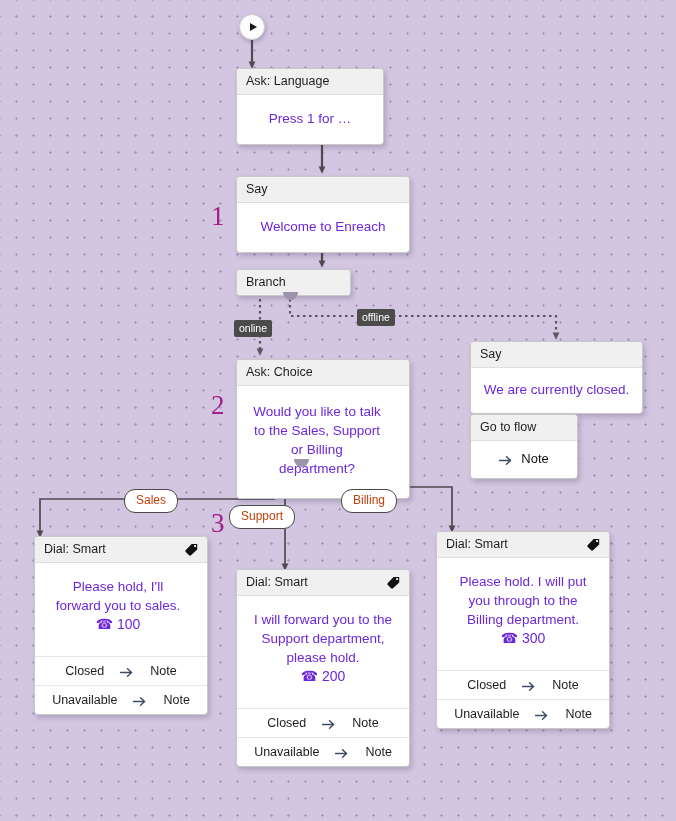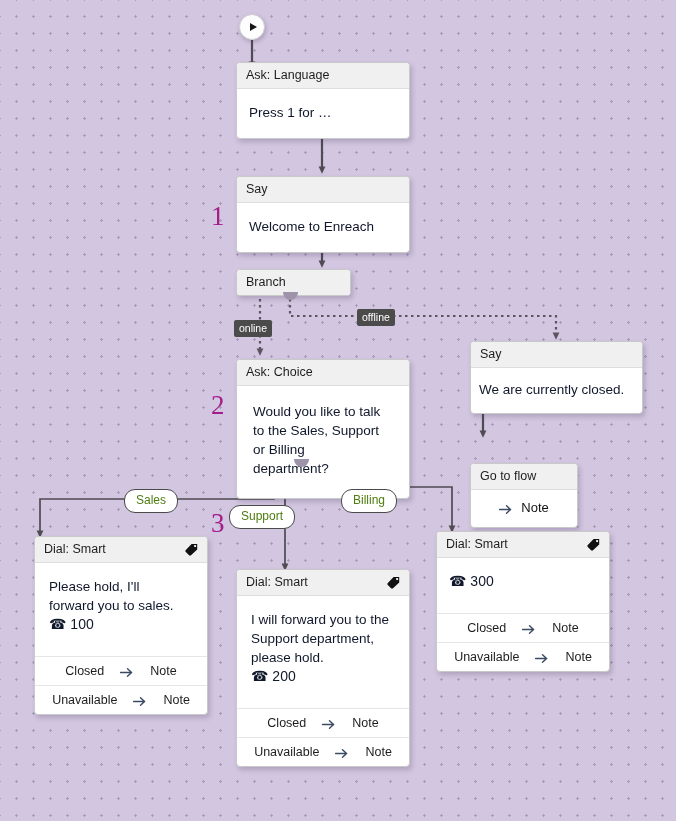--- a/index.html
+++ b/index.html
@@ -49,22 +49,22 @@
     line-height: 14px;
     display: flex;
     align-items: center;
     justify-content: space-between;
   }
   .node-head.plain { border-bottom: none; }
   .node-body {
     padding: 14px 12px 16px 12px;
     font-size: 13.5px;
     line-height: 19px;
-    color: #0f172a;
-    text-align: left;
+    color: #6d28d9;
+    text-align: center;
   }
   .node-body .phone-line {
     font-size: 14px;
     white-space: nowrap;
   }
   .tag-icon {
     display: inline-block;
     width: 13px;
     height: 13px;
     flex: 0 0 auto;
@@ -139,21 +139,21 @@
     color: #ffffff;
     font-size: 10.5px;
     line-height: 12px;
     padding: 2px 5px 3px 5px;
     border-radius: 2px;
     white-space: nowrap;
   }
   .pill {
     position: absolute;
     background: #ffffff;
-    color: #4d7c0f;
+    color: #c2410c;
     border: 1.4px solid #4a4a4a;
     font-size: 12px;
     line-height: 13px;
     padding: 4px 11px 5px 11px;
     border-radius: 11px;
     white-space: nowrap;
   }
 
   
   .anno {
@@ -196,21 +196,21 @@
 
     <path d="M285,461 L285,567" stroke="#4e4b52" stroke-width="1.7" fill="none" marker-end="url(#ah)"></path>
 
     <path d="M312,461 L312,487 L452,487 L452,529" stroke="#4e4b52" stroke-width="1.7" fill="none" marker-end="url(#ah)"></path>
   </svg>
 
   <div id="start-node" style="left:239px; top:14px;">
     <span class="play"></span>
   </div>
 
-  <div class="node" style="left:236px; top:62px; width:174px;">
+  <div class="node" style="left:236px; top:68px; width:148px;">
     <div class="node-head">
       <span>Ask: Language</span>
     </div>
     <div class="node-body">Press 1 for …</div>
   </div>
 
   <div class="node" style="left:236px; top:176px; width:174px;">
     <div class="node-head">
       <span>Say</span>
     </div>
@@ -232,21 +232,21 @@
   </div>
   <div class="handle" style="left:294px; top:459px;"></div>
 
   <div class="node" style="left:470px; top:341px; width:173px;">
     <div class="node-head">
       <span>Say</span>
     </div>
     <div class="node-body" style="padding:12px 8px 14px 8px;">We are currently closed.</div>
   </div>
 
-  <div class="node" style="left:470px; top:463px; width:108px;">
+  <div class="node" style="left:470px; top:414px; width:108px;">
     <div class="node-head">
       <span>Go to flow</span>
     </div>
     <div class="goto-body">
       <span class="arrow-glyph">
         <svg viewBox="0 0 14 11" width="14" height="11" xmlns="http://www.w3.org/2000/svg">
           <path d="M0.5,5.5 L11,5.5 M7.5,1.8 L11.6,5.5 L7.5,9.2" stroke="#3a4a63" stroke-width="1.4" fill="none" stroke-linecap="round" stroke-linejoin="round"></path>
         </svg>
       </span>
       <span>Note</span>
@@ -331,20 +331,21 @@
     <div class="node-head">
       <span>Dial: Smart</span>
       <span class="tag-icon">
         <svg viewBox="0 0 13 13" width="13" height="13" xmlns="http://www.w3.org/2000/svg">
           <path d="M6.6,0.9 L12.2,0.9 L12.2,6.4 L6.0,12.3 C5.4,12.9 4.6,12.9 4.1,12.3 L0.8,9.0 C0.2,8.4 0.2,7.6 0.8,7.1 Z" fill="#111111"></path>
           <circle cx="10.1" cy="3.1" r="1.15" fill="#ffffff"></circle>
         </svg>
       </span>
     </div>
     <div class="node-body" style="padding:14px 12px 22px 12px;">
+      <div>Please hold. I will put you through to the Billing department.</div>
       <div class="phone-line">
         <span>☎</span>
         <span>300</span>
       </div>
     </div>
     <div class="footer-row">
       <span>Closed</span>
       <span class="arrow-glyph">
         <svg viewBox="0 0 14 11" width="14" height="11" xmlns="http://www.w3.org/2000/svg">
           <path d="M0.5,5.5 L11,5.5 M7.5,1.8 L11.6,5.5 L7.5,9.2" stroke="#3a4a63" stroke-width="1.4" fill="none" stroke-linecap="round" stroke-linejoin="round"></path>

